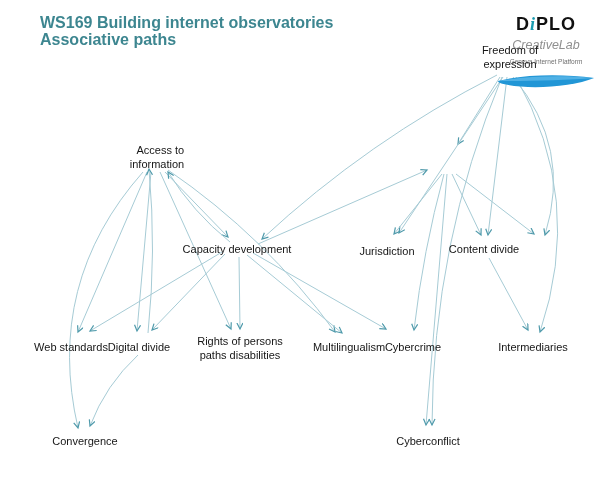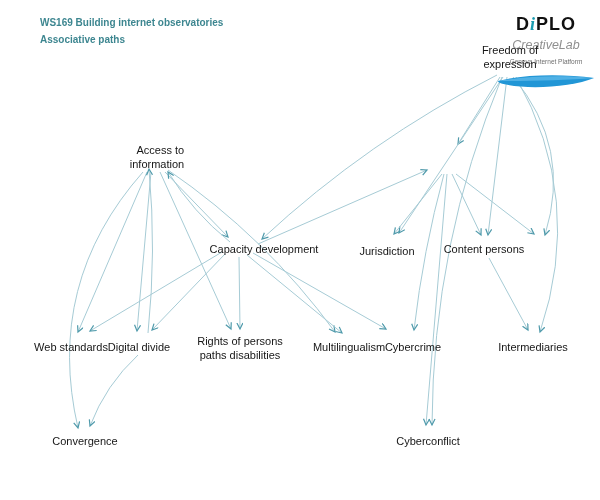--- a/index.html
+++ b/index.html
@@ -1,20 +1,20 @@
 <!DOCTYPE html>
 <html><head>
 <meta charset="utf-8">
 <style>
   html,body{margin:0;padding:0;background:#fff;}
   #stage{position:relative;width:600px;height:500px;background:#ffffff;overflow:hidden;
          font-family:"Liberation Sans","DejaVu Sans",sans-serif;}
   #edge-layer{position:absolute;left:0;top:0;width:600px;height:500px;}
   .title-block{position:absolute;left:40px;top:14px;color:#3d8690;font-weight:bold;
-               font-size:10px;line-height:17px;}
+               font-size:16px;line-height:17px;}
   .graph-node{position:absolute;transform:translateX(-50%);white-space:pre-line;
               text-align:center;font-size:11px;line-height:14px;color:#161616;}
   
   .logo{position:absolute;left:496px;top:10px;width:100px;text-align:center;}
   .logo-word{font-weight:bold;font-size:18px;line-height:28px;letter-spacing:1px;color:#111;}
   .logo-word .logo-i{color:#1a9cb0;font-style:italic;font-family:"Liberation Serif","DejaVu Serif",serif;}
   .logo-sub{font-size:12.5px;color:#8f8f8f;line-height:13px;margin-top:1px;font-style:italic;}
   .logo-tagline{font-size:6.5px;color:#6e6e6e;line-height:8px;margin-top:6px;}
   .logo-swoosh{position:absolute;left:0px;top:62px;}
 </style>
@@ -73,23 +73,23 @@
     <svg class="logo-swoosh" width="100" height="18">
       <path id="swoosh-path" d="M2,9 C30,2 68,2 98,6 C75,16 25,18 4,11 C2.5,10.4 2,9.8 2,9 Z" fill="#2196d6"></path>
       <path d="M2,9 C30,4 68,3 98,6 C70,8 30,9.5 2,9 Z" fill="#5cb8e8" opacity="0.8"></path>
     </svg>
   </div>
 
   <div class="graph-node" style="left: 510px; top: 43px;">Freedom of
 expression</div>
   <div class="graph-node" style="left: 157px; top: 143px; text-align: right;">Access to
 information</div>
-  <div class="graph-node" style="left: 237px; top: 242px; margin-left: 27px;">Capacity development</div>
+  <div class="graph-node" style="left: 237px; top: 242px;">Capacity development</div>
   <div class="graph-node" style="left: 387px; top: 244px;">Jurisdiction</div>
-  <div class="graph-node" style="left: 484px; top: 242px;">Content persons</div>
+  <div class="graph-node" style="left: 484px; top: 242px;">Content divide</div>
   <div class="graph-node" style="left: 71px; top: 340px;">Web standards</div>
   <div class="graph-node" style="left: 139px; top: 340px;">Digital divide</div>
   <div class="graph-node" style="left: 240px; top: 334px;">Rights of persons
 paths disabilities</div>
   <div class="graph-node" style="left: 349px; top: 340px;">Multilingualism</div>
   <div class="graph-node" style="left: 413px; top: 340px;">Cybercrime</div>
   <div class="graph-node" style="left: 533px; top: 340px;">Intermediaries</div>
   <div class="graph-node" style="left: 85px; top: 434px; text-align: center;">Convergence</div>
   <div class="graph-node" style="left: 428px; top: 434px;">Cyberconflict</div>
 

